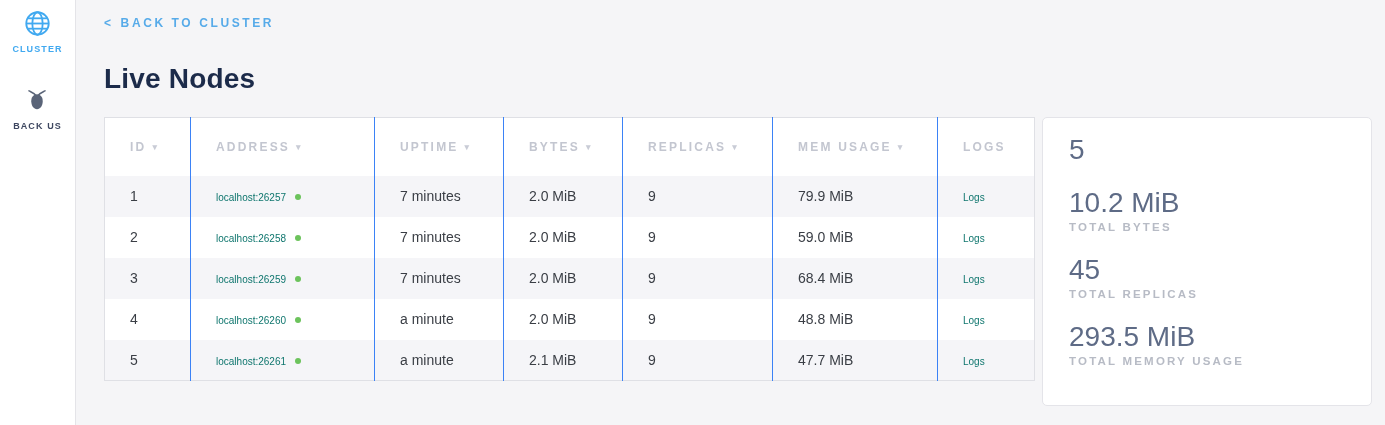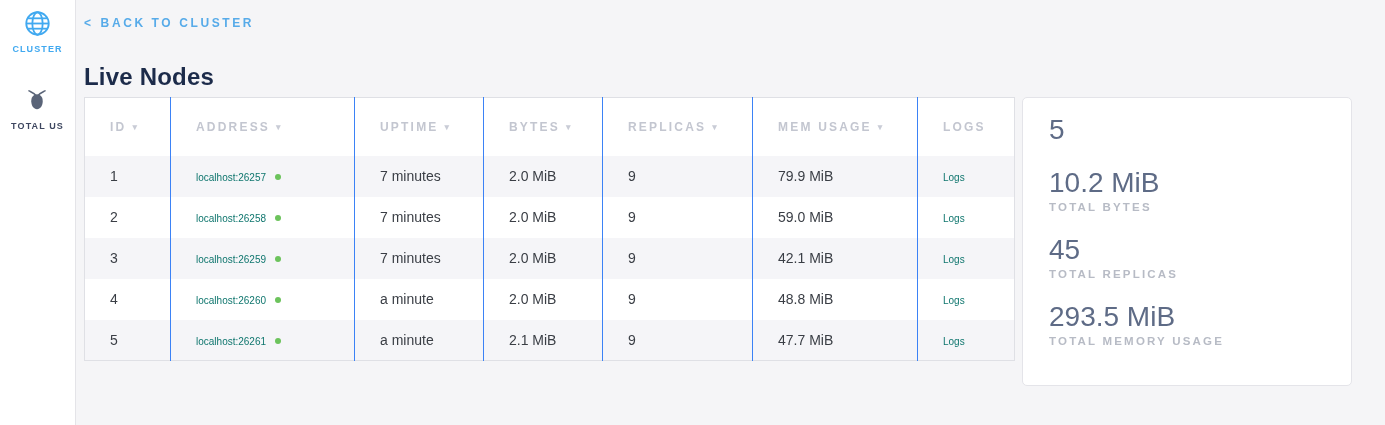--- a/index.html
+++ b/index.html
@@ -26,34 +26,34 @@
   }
   .nav-item .icon { width: 27px; height: 27px; display: block; }
   .nav-label {
     margin-top: 7px; font-size: 9px; font-weight: bold;
     letter-spacing: 1.1px; color: #3e4760; white-space: nowrap;
   }
   .nav-item.active .nav-label { color: #41a9f0; }
 
   
   .main {
-    position: absolute; left: 60px; top: 0; right: 0; height: 425px;
+    position: absolute; left: 80px; top: 0; right: 0; height: 425px;
     padding: 13px 0 0 24px;
   }
   .back-link {
     display: inline-block; font-size: 12px; font-weight: bold;
     letter-spacing: 2.6px; color: #57abe9; text-decoration: none;
     cursor: pointer;
   }
   .back-arrow { margin-right: 7px; }
   .page-title {
-    margin-top: 32px; font-size: 24px; font-weight: bold;
+    margin-top: 32px; font-size: 28px; font-weight: bold;
     color: #1c2b4a; letter-spacing: 0.2px;
   }
-  .content-row { display: flex; align-items: flex-start; margin-top: 6px; }
+  .content-row { display: flex; align-items: flex-start; margin-top: 22px; }
 
   
   table.nodes {
     border-collapse: collapse; width: 930px; background: #ffffff;
     border: 1px solid #dfe0e5; table-layout: fixed;
   }
   col.c-id       { width: 86px; }
   col.c-address  { width: 184px; }
   col.c-uptime   { width: 129px; }
   col.c-bytes    { width: 119px; }
@@ -106,21 +106,21 @@
     <span class="nav-label">CLUSTER</span>
   </a>
   <a class="nav-item">
     <span class="icon">
       <svg viewBox="0 0 24 24" width="26" height="26">
         <path d="M11.4 8.2 C10 5.8 7.4 5 4.6 3.6" fill="none" stroke="#5a6478" stroke-width="1.4" stroke-linecap="round"></path>
         <path d="M12.6 8.2 C14 5.8 16.6 5 19.4 3.6" fill="none" stroke="#5a6478" stroke-width="1.4" stroke-linecap="round"></path>
         <path d="M12 6.8 c3.3 0 5.3 2.7 5.3 6.3 0 4-2.3 7.4-5.3 7.4 s-5.3-3.4-5.3-7.4 c0-3.6 2-6.3 5.3-6.3 z" fill="#5a6478"></path>
       </svg>
     </span>
-    <span class="nav-label">TOTAL US</span>
+    <span class="nav-label">BACK US</span>
   </a>
 </aside>
 
 <main class="main">
   <a class="back-link">
     <span class="back-arrow">&lt;</span><span>BACK TO CLUSTER</span>
   </a>
 
   <h1 class="page-title">Live Nodes</h1>
 
@@ -164,21 +164,21 @@
             <td>9</td>
             <td>59.0 MiB</td>
             <td><a class="logs">Logs</a></td>
           </tr>
           <tr>
             <td>3</td>
             <td><a class="addr">localhost:26259</a><span class="status-dot"></span></td>
             <td>7 minutes</td>
             <td>2.0 MiB</td>
             <td>9</td>
-            <td>42.1 MiB</td>
+            <td>68.4 MiB</td>
             <td><a class="logs">Logs</a></td>
           </tr>
           <tr>
             <td>4</td>
             <td><a class="addr">localhost:26260</a><span class="status-dot"></span></td>
             <td>a minute</td>
             <td>2.0 MiB</td>
             <td>9</td>
             <td>48.8 MiB</td>
             <td><a class="logs">Logs</a></td>

